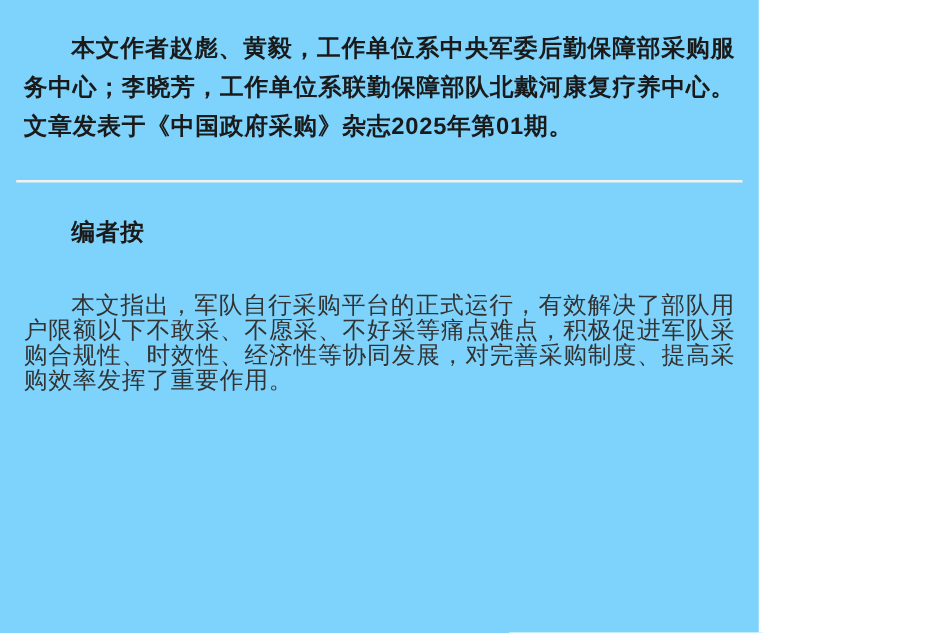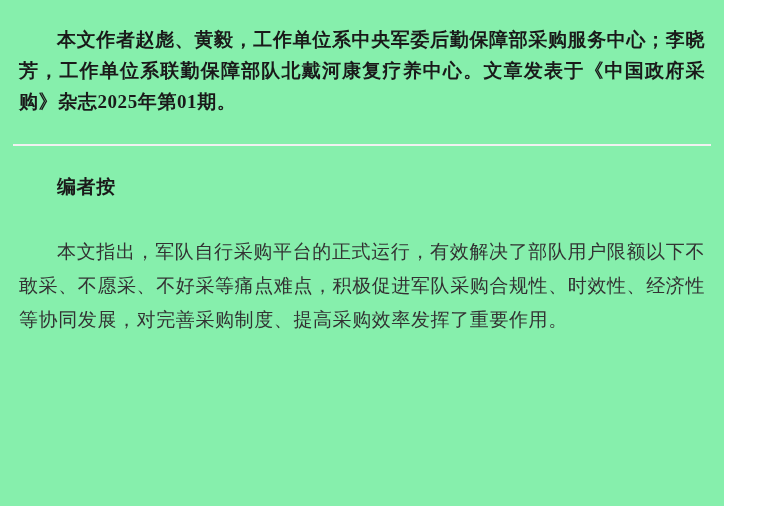--- a/index.html
+++ b/index.html
@@ -7,30 +7,30 @@
     padding: 0;
     background: #ffffff;
   }
   body {
     width: 759px;
     height: 506px;
     overflow: hidden;
   }
   .page {
     box-sizing: border-box;
-    width: 724px;
+    width: 607px;
     height: 506px;
     padding: 24px 19px 0 19px;
-    font-family: Liberation Serif, serif;
-    background: #86efac;
+    font-family: Liberation Sans, sans-serif;
+    background: #7dd3fc;
   }
   .para {
     margin: 0;
     font-size: 19px;
-    line-height: 34px;
+    line-height: 20px;
     letter-spacing: 0.6px;
     text-indent: 2em;
     text-align: justify;
     color: #333333;
   }
   .para.bold {
     font-weight: bold;
     color: #1a1a1a;
     line-height: 31px;
   }

